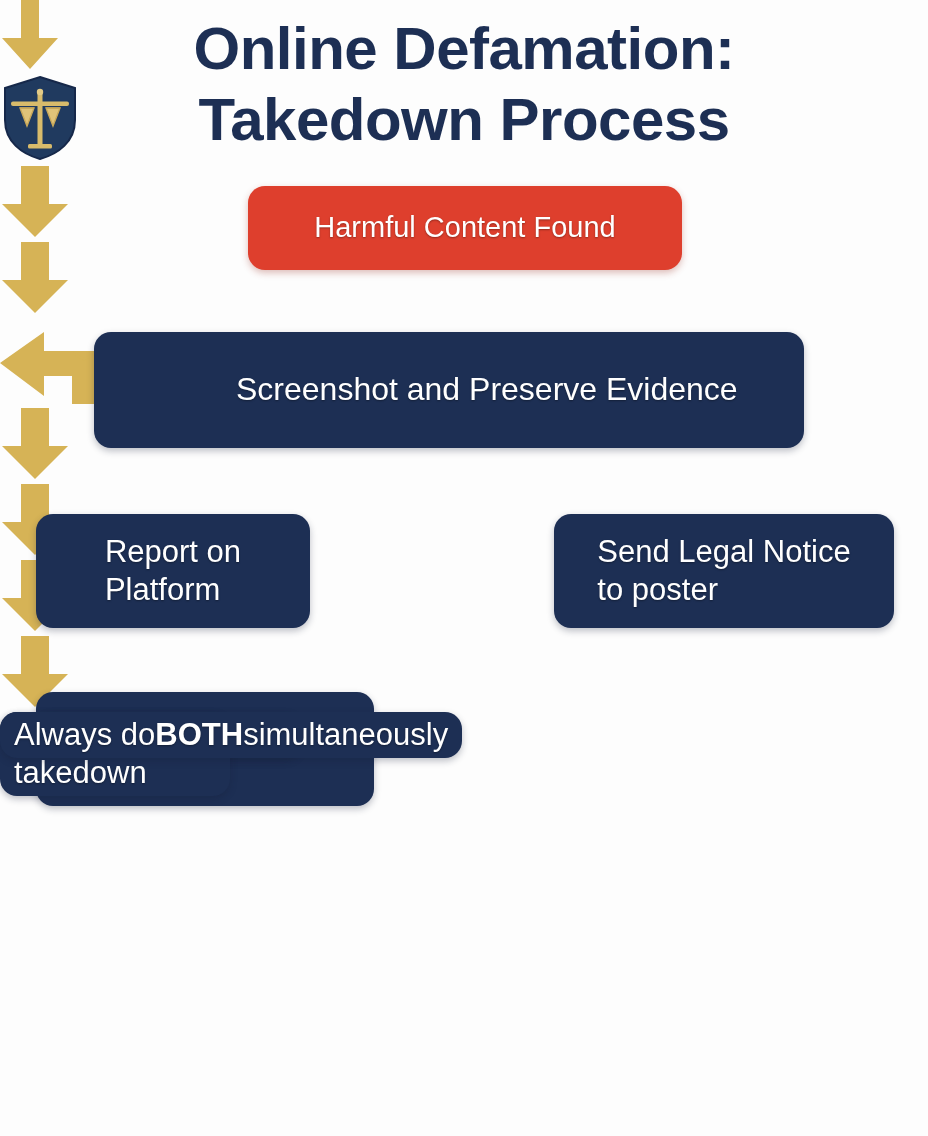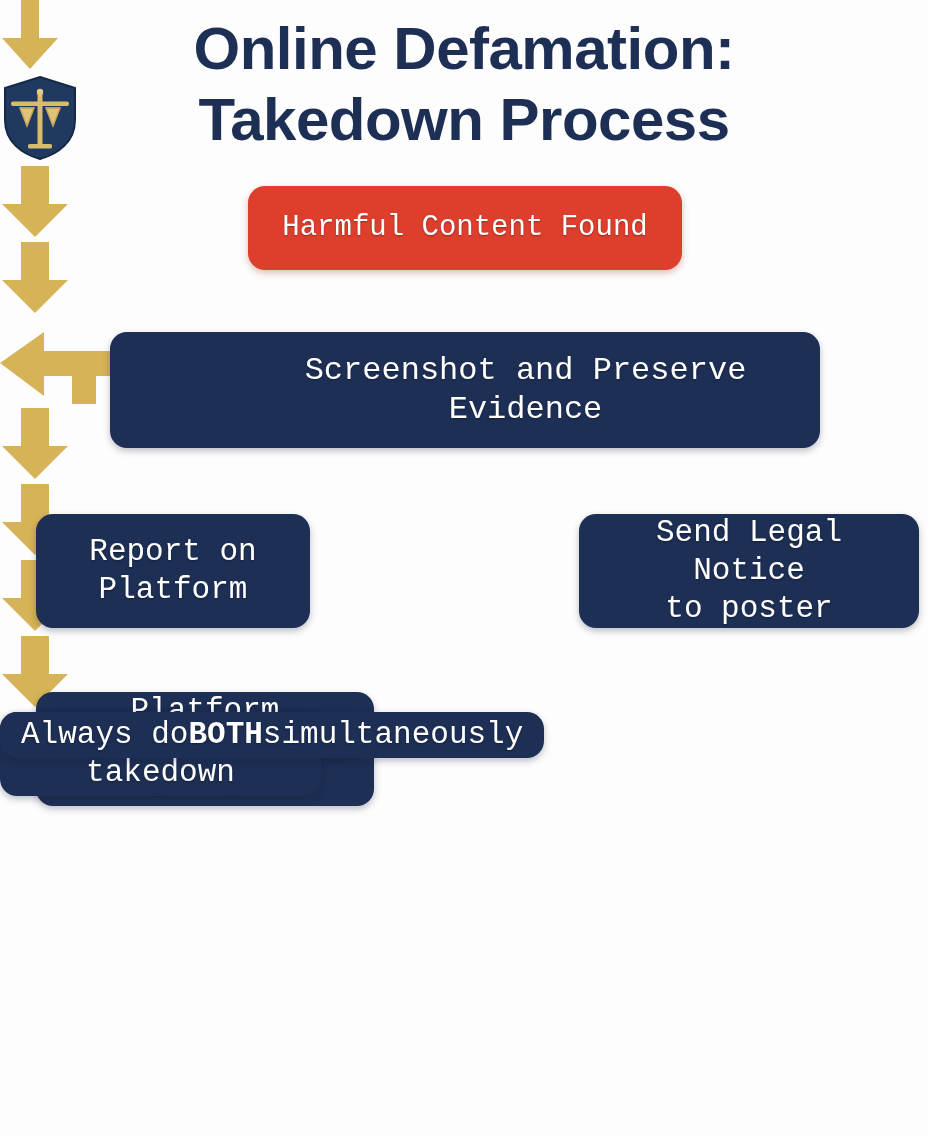--- a/index.html
+++ b/index.html
@@ -36,42 +36,41 @@
 
   
   .node {
     position: absolute;
     border-radius: 17px;
     background: #1d2f54;
     color: #ffffff;
     display: flex;
     align-items: center;
     justify-content: center;
-    text-align: center;
+    text-align: left;
     box-shadow: 0 3px 7px rgba(20,30,55,0.28);
     font-size: 31px;
     font-weight: 500;
     line-height: 1.22;
-    padding: 4px 21px;
+    padding: 4px 14px;
     white-space: pre-line;
     text-shadow: 0 1px 2px rgba(0,0,0,0.35);
-    font-family: Liberation Mono, monospace;
   }
 
   .node.red {
     background: #de3f2d;
     box-shadow: 0 3px 7px rgba(150,40,28,0.30);
   }
 
   
   #node-start     { left: 248px; top: 186px;  width: 434px; height: 84px;  font-size: 29px; }
-  #node-evidence  { left: 110px; top: 332px;  width: 710px; height: 116px; font-size: 32px;
+  #node-evidence  { left: 94px; top: 332px;  width: 710px; height: 116px; font-size: 32px;
                     justify-content: flex-start; padding-left: 142px; }
   #node-report    { left: 36px;  top: 514px;  width: 274px; height: 114px; }
-  #node-notice    { left: 554px; top: 514px;  width: 340px; height: 114px; margin-left: 25px; }
+  #node-notice    { left: 554px; top: 514px;  width: 340px; height: 114px; }
   #node-review    { left: 36px;  top: 692px;  width: 338px; height: 114px; }
   #node-nocomp    { left: 554px; top: 692px;  width: 340px; height: 114px; }
   #node-removed   { left: 36px;  top": 0;     }
   #node-removed   { left: 36px;  top: 870px;  width: 338px; height: 114px; }
   #node-court     { left: 554px; top: 870px;  width: 340px; height: 114px; }
   #node-both      { left: 36px;  top: 1032px; width: 858px; height: 80px;  font-size: 36px; }
 
   #node-both b { font-weight: bold; }
 
   /* ---------- Shield / scales icon ---------- */

